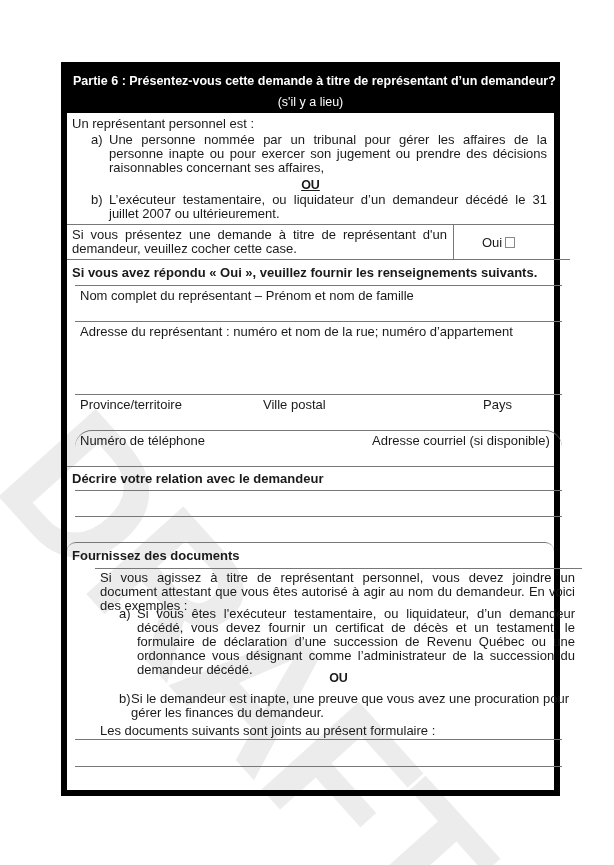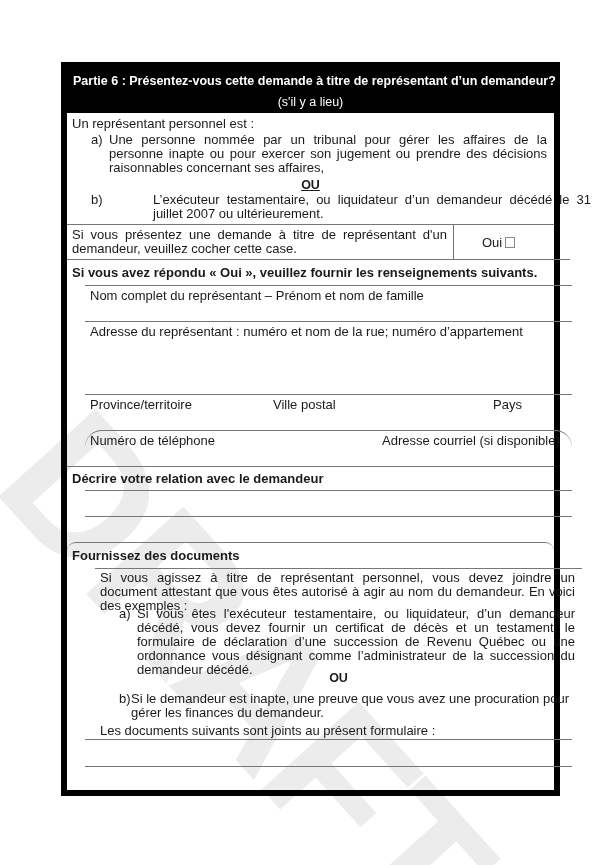--- a/index.html
+++ b/index.html
@@ -28,42 +28,42 @@
   .row { position:absolute; left:0; width:100%; border-top:1.5px solid #777; }
   .txt { position:absolute; font-size:13px; line-height:14px; }
   .b { font-weight:bold; }
   .just { text-align:justify; }
   .ou { position:absolute; left:0; width:100%; text-align:center; font-weight:bold; font-size:12.5px; }
   .u { text-decoration:underline; }
   .vline { position:absolute; border-left:1.5px solid #777; }
   .checkbox {
     display:inline-block; width:8px; height:9px; border:1px solid #888; vertical-align:-1px; margin-left:3px;
   }
-  .field { position:absolute; left:18px; width:100%;text-align:right; }
+  .field { position:absolute; left:8px; width:100%;text-align:right; }
 </style>
 </head>
 <body>
 
 <div class="watermark">
   <span>DRAFT</span>
 </div>
 
 <div class="form">
 
   <div class="hdr">
     <div class="t1">Partie 6 :  Présentez-vous cette demande à titre de représentant d’un demandeur?</div>
     <div class="t2">(s'il y a lieu)</div>
   </div>
 
   <div class="txt" style="left:5px; top:49px;">Un représentant personnel est :</div>
   <div class="txt" style="left:24px; top:65px;">a)</div>
   <div class="txt just" style="left:42px; top:65px; width:438px;">Une personne nommée par un tribunal pour gérer les affaires de la personne inapte ou pour exercer son jugement ou prendre des décisions raisonnables concernant ses affaires,</div>
   <div class="ou u" style="top:110px;">OU</div>
   <div class="txt" style="left:24px; top:125px;">b)</div>
-  <div class="txt just" style="left:42px; top:125px; width:438px;margin-left:44px;">L’exécuteur testamentaire, ou liquidateur d’un demandeur décédé le 31 juillet 2007 ou ultérieurement.</div>
+  <div class="txt just" style="left:42px; top:125px; width:438px;">L’exécuteur testamentaire, ou liquidateur d’un demandeur décédé le 31 juillet 2007 ou ultérieurement.</div>
 
   <div class="row" style="top:156px; height:35px;">
     <div class="txt just" style="left:5px; top:3px; width:375px;">Si vous présentez une demande à titre de représentant d'un demandeur, veuillez cocher cette case.</div>
     <div class="vline" style="left:386px; top:0; height:35px;"></div>
     <label class="txt" style="left:415px; top:11px;">
       <span>Oui</span><span class="checkbox"></span>
     </label>
   </div>
 
   <div class="row" style="top:191px; height:26px;padding-left:16px;">

